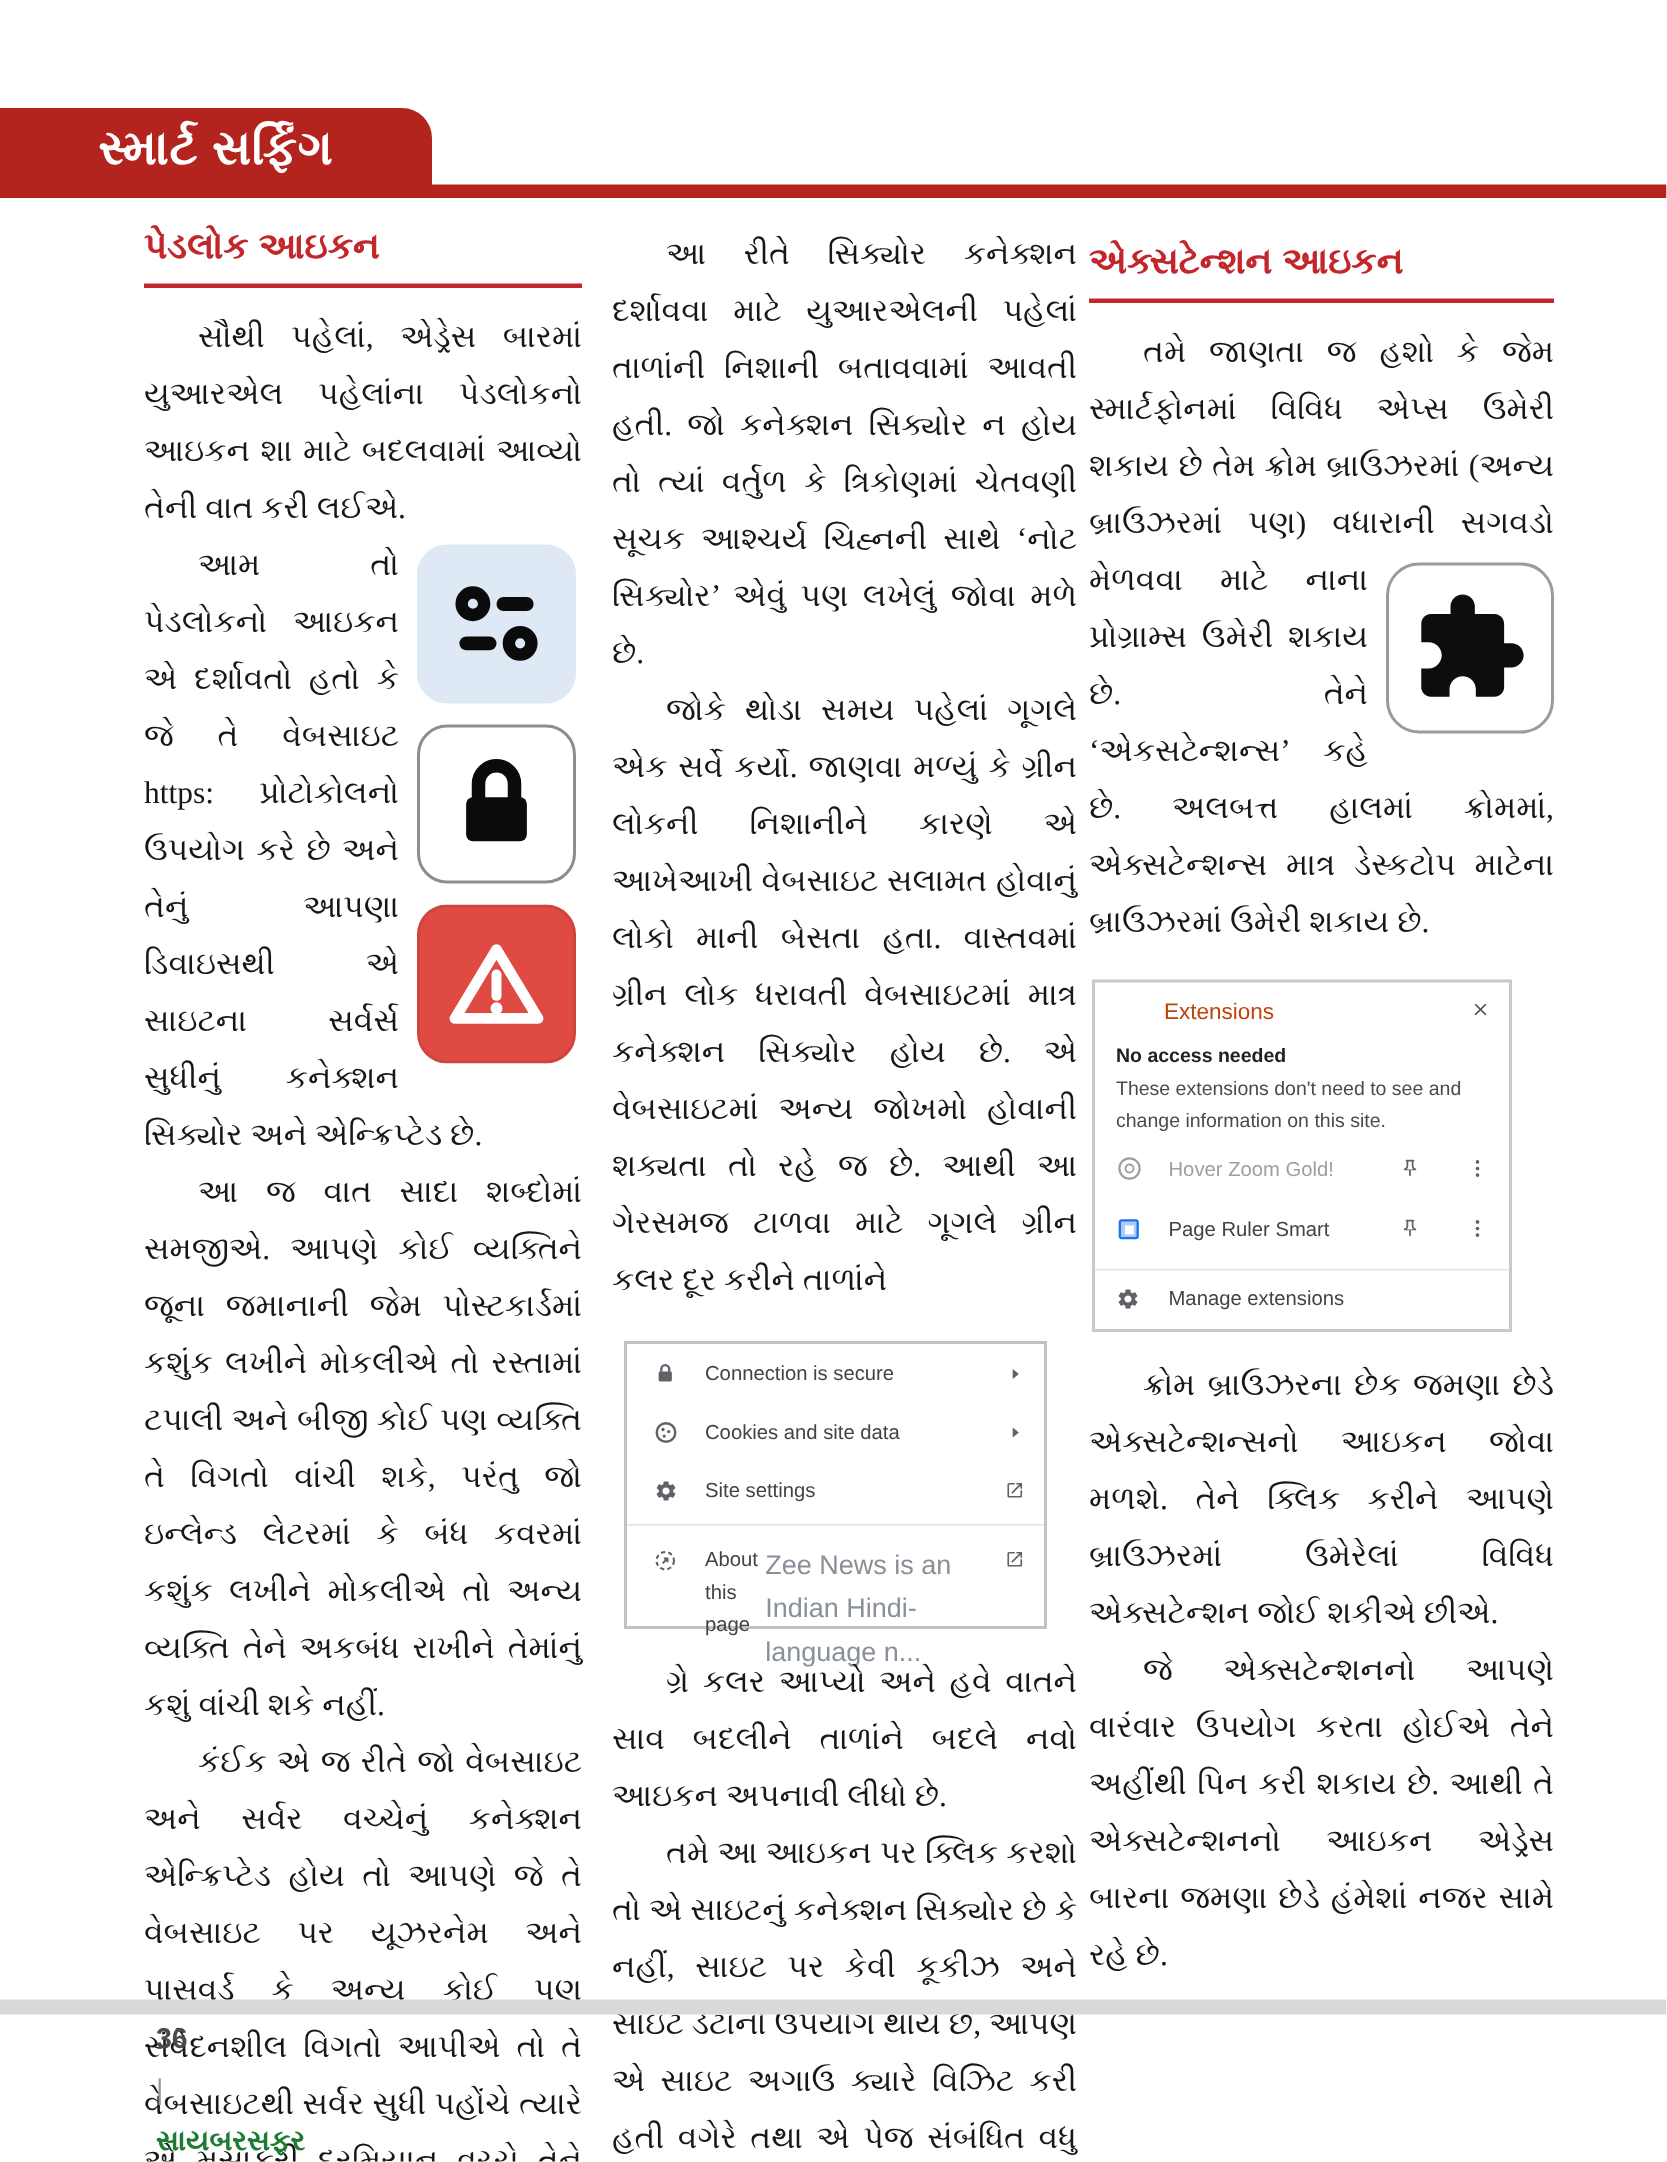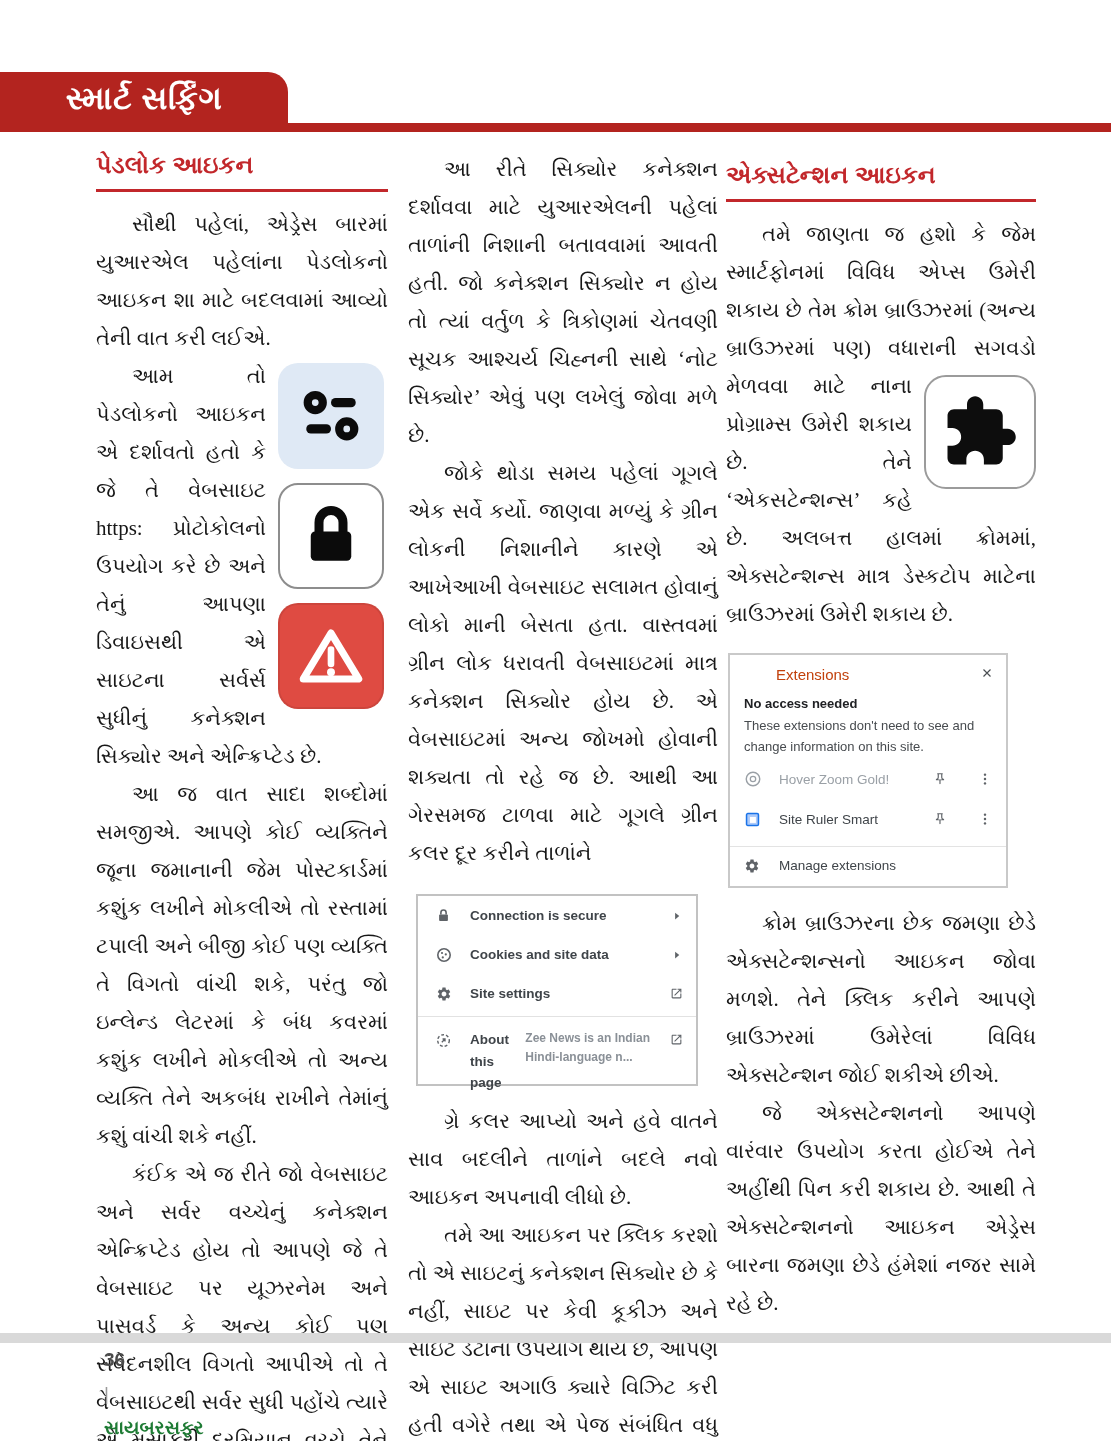--- a/index.html
+++ b/index.html
@@ -42,30 +42,30 @@
   .tile-tune{background:#dfe9f5;}
   .tile-lock{background:#fff;border:2px solid #8d8d8d;}
   .tile-warn{background:#df4b42;border:2px solid rgba(0,0,0,.08);}
   .puzzle-tile{
     float:right;width:112px;height:114px;border:2px solid #9b9b9b;border-radius:22px;background:#fff;
     margin:8px 0 6px 12px;display:flex;align-items:center;justify-content:center;
   }
   
   .menu-panel{
     width:282px;margin:22px 2px 16px 8px;background:#fff;border:2px solid #c2c2c2;
-    font-family:"Liberation Sans", sans-serif;text-align:left;font-weight:bold;
+    font-family:"Liberation Sans", sans-serif;text-align:left;
   }
   .menu-row{display:flex;align-items:center;height:39px;padding:0 13px 0 18px;gap:17px;}
   .menu-row.about{height:64px;align-items:flex-start;padding-top:9px;}
   .menu-icon{flex:0 0 17px;display:flex;align-items:center;}
   .menu-label{font-size:13.5px;color:var(--ui-text);}
   .menu-trail{margin-left:auto;display:flex;align-items:center;}
   .menu-divider{border-top:1.5px solid #e2e2e2;margin:3px 0;}
   .about-text{display:flex;flex-direction:row;line-height:1.6;}
-  .about-sub{font-size:12px;color:#8a9097;}
+  .about-sub{font-size:18px;color:#8a9097;}
   
   .ext-panel{
     position:relative;width:280px;margin:20px 0 16px 2px;background:#fff;border:2px solid #c9c9c9;
     font-family:"Liberation Sans", sans-serif;text-align:left;padding:11px 14px 0 14px;line-height:normal;
   }
   .ext-title{font-size:15px;color:#c2410c;margin-left:32px;}
   .ext-close{position:absolute;top:9px;right:10px;width:18px;height:18px;display:flex;align-items:center;justify-content:center;cursor:pointer;}
   .ext-section-heading{font-size:13px;font-weight:bold;color:#202124;margin-top:13px;}
   .ext-section-desc{font-size:13px;color:#474b4f;margin-top:5px;line-height:1.6;}
   .ext-row{display:flex;align-items:center;height:37px;gap:15px;margin-top:3px;}
@@ -245,21 +245,21 @@
       </span>
     </div>
 
     <div class="ext-row">
       <span class="ext-row-icon">
         <svg width="17" height="17" viewBox="0 0 20 20">
           <rect x="3" y="3" width="14" height="14" rx="1.5" fill="#aecbfa" stroke="#1a73e8" stroke-width="1.8"></rect>
           <rect x="7" y="7" width="7" height="7" fill="#ffffff"></rect>
         </svg>
       </span>
-      <span class="ext-name">Site Ruler Smart</span>
+      <span class="ext-name">Page Ruler Smart</span>
       <span class="ext-pin">
         <svg width="14" height="14" viewBox="0 0 24 24">
             <path fill="#5f6368" d="M14 4v5c0 1.1.35 2.06 1 2.8V13H9v-1.2c.65-.74 1-1.7 1-2.8V4h4m2-2H8c-.55 0-1 .45-1 1s.45 1 1 1v5c0 1.66-1.34 3-3 3v2h5.97v6l1 1 1-1v-6H19v-2c-1.66 0-3-1.34-3-3V4c.55 0 1-.45 1-1s-.45-1-1-1z"></path>
           </svg>
       </span>
       <span class="ext-more">
         <svg width="14" height="14" viewBox="0 0 16 16">
           <circle cx="8" cy="3" r="1.4" fill="#5f6368"></circle>
             <circle cx="8" cy="8" r="1.4" fill="#5f6368"></circle>
             <circle cx="8" cy="13" r="1.4" fill="#5f6368"></circle>

